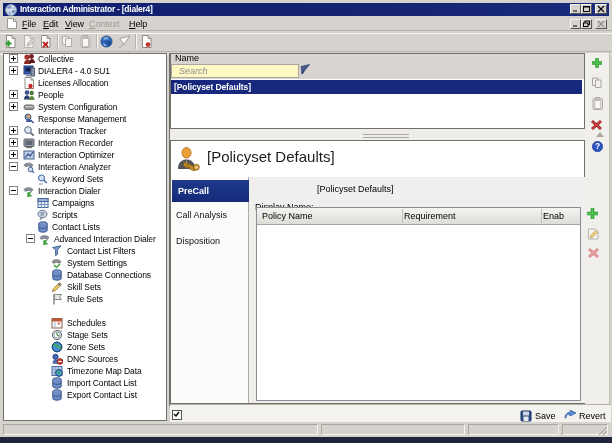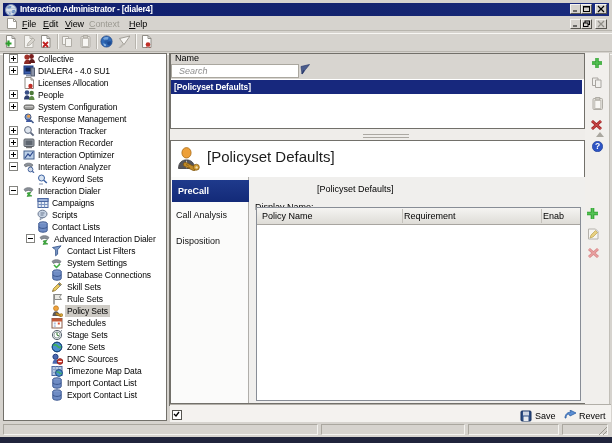--- a/index.html
+++ b/index.html
@@ -36,21 +36,21 @@
   .pm:before,.pm:after{content:"";position:absolute;background:#000;}
   .pm:before{left:1px;right:1px;top:3px;height:1px;}
   .pm.plus:after{top:1px;bottom:1px;left:3px;width:1px;}
   .ticon{position:absolute;top:0px;width:12px;height:12px;}
   
   #rc{left:169px;top:53px;width:441px;height:353px;background:#f1efec;border-left:1px solid #72706a;border-right:1px solid #c2bfb8;box-sizing:border-box;}
   #listcard{position:absolute;left:0;top:0;width:415px;height:76px;background:#fff;border:1px solid #72706a;box-sizing:border-box;}
   #namehdr{position:absolute;left:0;top:0;width:413px;height:9px;
     background:#d8d5d0;}
   #searchrow{position:absolute;left:0;top:9px;width:413px;height:16px;background:#d8d5d0;}
-  #searchbox{position:absolute;left:0px;top:1px;width:128px;height:14px;background:#ffffff;
+  #searchbox{position:absolute;left:0px;top:1px;width:128px;height:14px;background:#fef9c3;
     border:1px solid #aaa79f;box-sizing:border-box;font-size:9px;font-style:italic;color:#8d8d8d;
     line-height:12px;padding-left:7px;}
   #selrow{position:absolute;left:0;top:26px;width:411px;height:14px;background:#17287d;
     color:#fff;font-weight:bold;font-size:8.5px;line-height:14px;padding-left:3px;letter-spacing:-0.1px;box-sizing:border-box;}
   #splitter{position:absolute;left:0;top:76px;width:415px;height:11px;background:#efedea;}
   .grip{position:absolute;left:193px;width:46px;height:1px;background:#aba8a2;}
   #detailcard{position:absolute;left:0;top:87px;width:415px;height:264px;background:#fff;border:1px solid #72706a;box-sizing:border-box;}
   #dtitle{position:absolute;left:36px;top:7px;font-size:15px;color:#1c1c1c;}
   #tabstrip{position:absolute;left:0;top:36px;width:77px;height:226px;background:#fbfbfa;border-right:1px solid #b0aeaa;}
   #tabsel{position:absolute;left:1px;top:39px;width:77px;height:22px;background:linear-gradient(#1f3a8c,#132a78);
@@ -402,31 +402,20 @@
     </div>
     <div class="trow" style="top:239px;">
       <span class="ticon" style="left:47px;">
         <svg width="12" height="12">
           <path d="M3 1v10.5" stroke="#6a6a68" stroke-width="1.2"></path>
           <path d="M3.5 1.5h7l-2 2.5 2 2.5h-7z" fill="#e8e8e4" stroke="#8a8a86"></path>
         </svg>
       </span>
       <span class="txt" style="left:63px;">Rule Sets</span>
     </div>
-    <div class="trow" style="top:251px;">
-      <span class="ticon" style="left:47px;">
-        <svg width="12" height="12">
-          <circle cx="5" cy="3.3" r="2.5" fill="#f0a23c" stroke="#a86a14" stroke-width=".6"></circle>
-          <path d="M1.5 11c0-3.2 1.8-4.8 3.5-4.8S8.5 7.8 8.5 11z" fill="#5a5a5e"></path>
-          <rect x="5" y="7.6" width="6.4" height="2" rx="1" transform="rotate(22 5 7.6)" fill="#c8922c" stroke="#8a5c10" stroke-width=".5"></rect>
-          <circle cx="10.3" cy="10.1" r="1.5" fill="#d8a83c" stroke="#8a5c10" stroke-width=".5"></circle>
-        </svg>
-      </span>
-      <span class="txt" style="left:61px;background:#cecbc5;padding:0 2px;">Policy Sets</span>
-    </div>
     <div class="trow" style="top:263px;">
       <span class="ticon" style="left:47px;">
         <svg width="12" height="12">
           <rect x="1" y="1.5" width="10" height="9.5" fill="#fff" stroke="#8a5c4a"></rect>
           <rect x="1" y="1.5" width="10" height="3" fill="#c05838"></rect>
           <rect x="2.8" y="5.5" width="2" height="2" fill="#b0c4e0"></rect>
           <rect x="6.8" y="5.5" width="2" height="2" fill="#e05030"></rect>
           <rect x="2.8" y="8.3" width="2" height="1.6" fill="#b0c4e0"></rect>
         </svg>
       </span>

